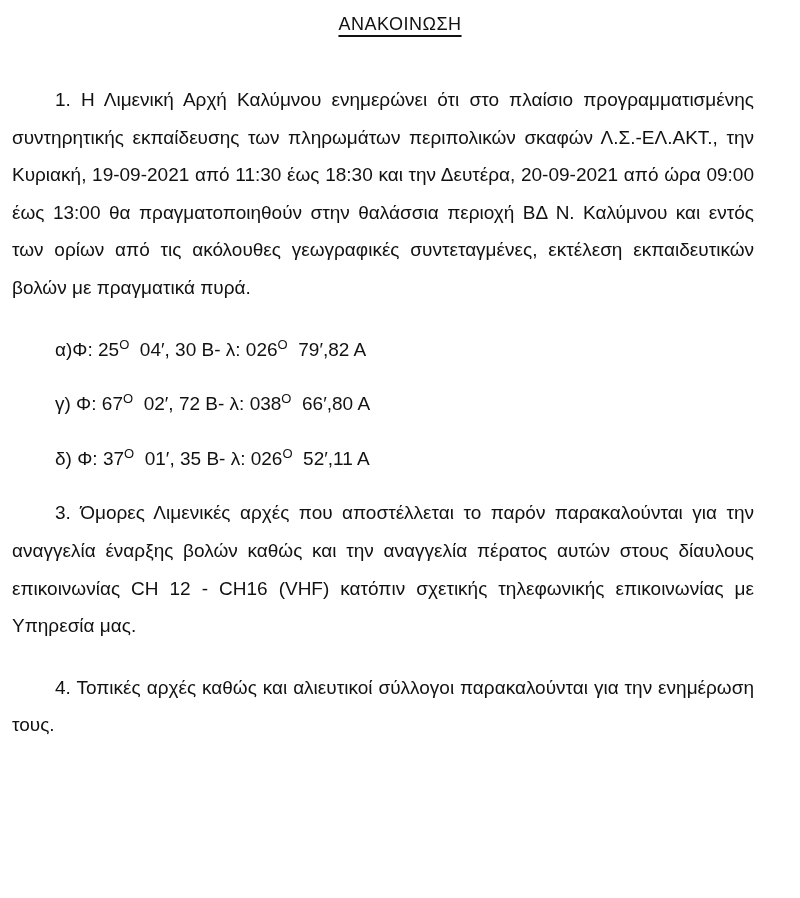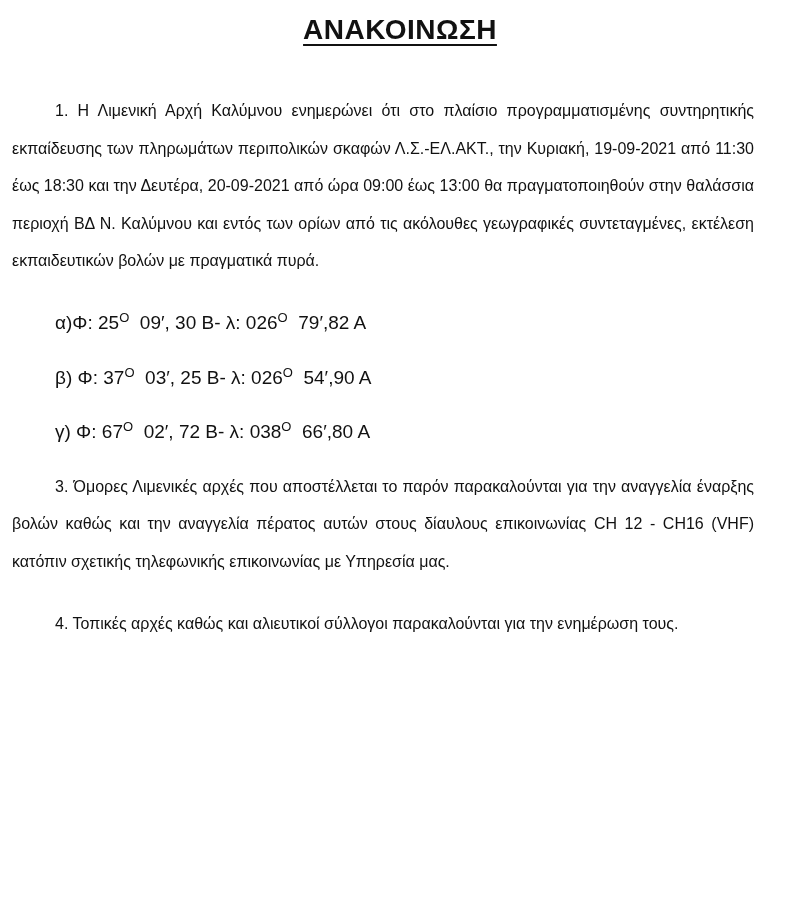--- a/index.html
+++ b/index.html
@@ -14,31 +14,31 @@
     font-family: "Liberation Sans", sans-serif;
     overflow: hidden;
   }
   .page {
     padding: 14px 30px 0 12px;
     box-sizing: border-box;
   }
   .title {
     text-align: center;
     margin: 0 0 46px 18px;
-    font-size: 28px;
-    font-weight: bold;
+    font-size: 18px;
+    font-weight: normal;
     letter-spacing: 0.5px;
   }
   .title .title-text {
     text-decoration: underline;
     text-decoration-thickness: 2px;
     text-underline-offset: 5px;
   }
   .para {
-    font-size: 16px;
+    font-size: 19px;
     line-height: 37.6px;
     text-align: justify;
     text-indent: 43px;
     margin: 0 16px 24px 0;
   }
   .emph {
     font-weight: bold;
     text-decoration: underline;
     text-decoration-thickness: 2px;
     text-underline-offset: 4px;
@@ -64,26 +64,26 @@
 
 <div class="page">
 
   <h1 class="title"><span class="title-text">ΑΝΑΚΟΙΝΩΣΗ</span></h1>
 
   <p class="para">1. Η Λιμενική Αρχή  Καλύμνου ενημερώνει ότι στο πλαίσιο προγραμματισμένης συντηρητικής εκπαίδευσης των πληρωμάτων περιπολικών σκαφών Λ.Σ.-ΕΛ.ΑΚΤ., την Κυριακή, 19-09-2021 από 11:30 έως 18:30  και την Δευτέρα, 20-09-2021 από ώρα 09:00 έως 13:00 θα πραγματοποιηθούν στην θαλάσσια περιοχή ΒΔ Ν. Καλύμνου και εντός των ορίων από τις ακόλουθες γεωγραφικές συντεταγμένες, εκτέλεση εκπαιδευτικών βολών με πραγματικά πυρά.</p>
 
 
   <div class="coords">
 
-    <p class="coord"><span>α)Φ: 25</span><sup>Ο</sup><span>  09′, 30 Β- λ: 026</span><sup>Ο</sup><span>  79′,82 Α</span></p>
+    <p class="coord"><span>α)Φ: 25</span><sup>Ο</sup><span>  04′, 30 Β- λ: 026</span><sup>Ο</sup><span>  79′,82 Α</span></p>
 
-    <p class="coord"><span>β) Φ: 37</span><sup>Ο</sup><span>  03′, 25 Β- λ: 026</span><sup>Ο</sup><span>  54′,90 Α</span></p>
 
     <p class="coord"><span>γ) Φ: 67</span><sup>Ο</sup><span>  02′, 72 Β- λ: 038</span><sup>Ο</sup><span>  66′,80 Α</span></p>
 
+    <p class="coord"><span>δ) Φ: 37</span><sup>Ο</sup><span>  01′, 35 Β- λ: 026</span><sup>Ο</sup><span>  52′,11 Α</span></p>
 
   </div>
 
   <p class="para">3. Όμορες Λιμενικές αρχές που αποστέλλεται το παρόν παρακαλούνται για την αναγγελία έναρξης βολών καθώς και την αναγγελία πέρατος αυτών στους δίαυλους επικοινωνίας CH 12 - CH16 (VHF) κατόπιν σχετικής τηλεφωνικής επικοινωνίας με Υπηρεσία μας.</p>
 
   <p class="para">4. Τοπικές αρχές καθώς και αλιευτικοί σύλλογοι παρακαλούνται για την ενημέρωση τους.</p>
 
 </div>
 
 </body></html>

